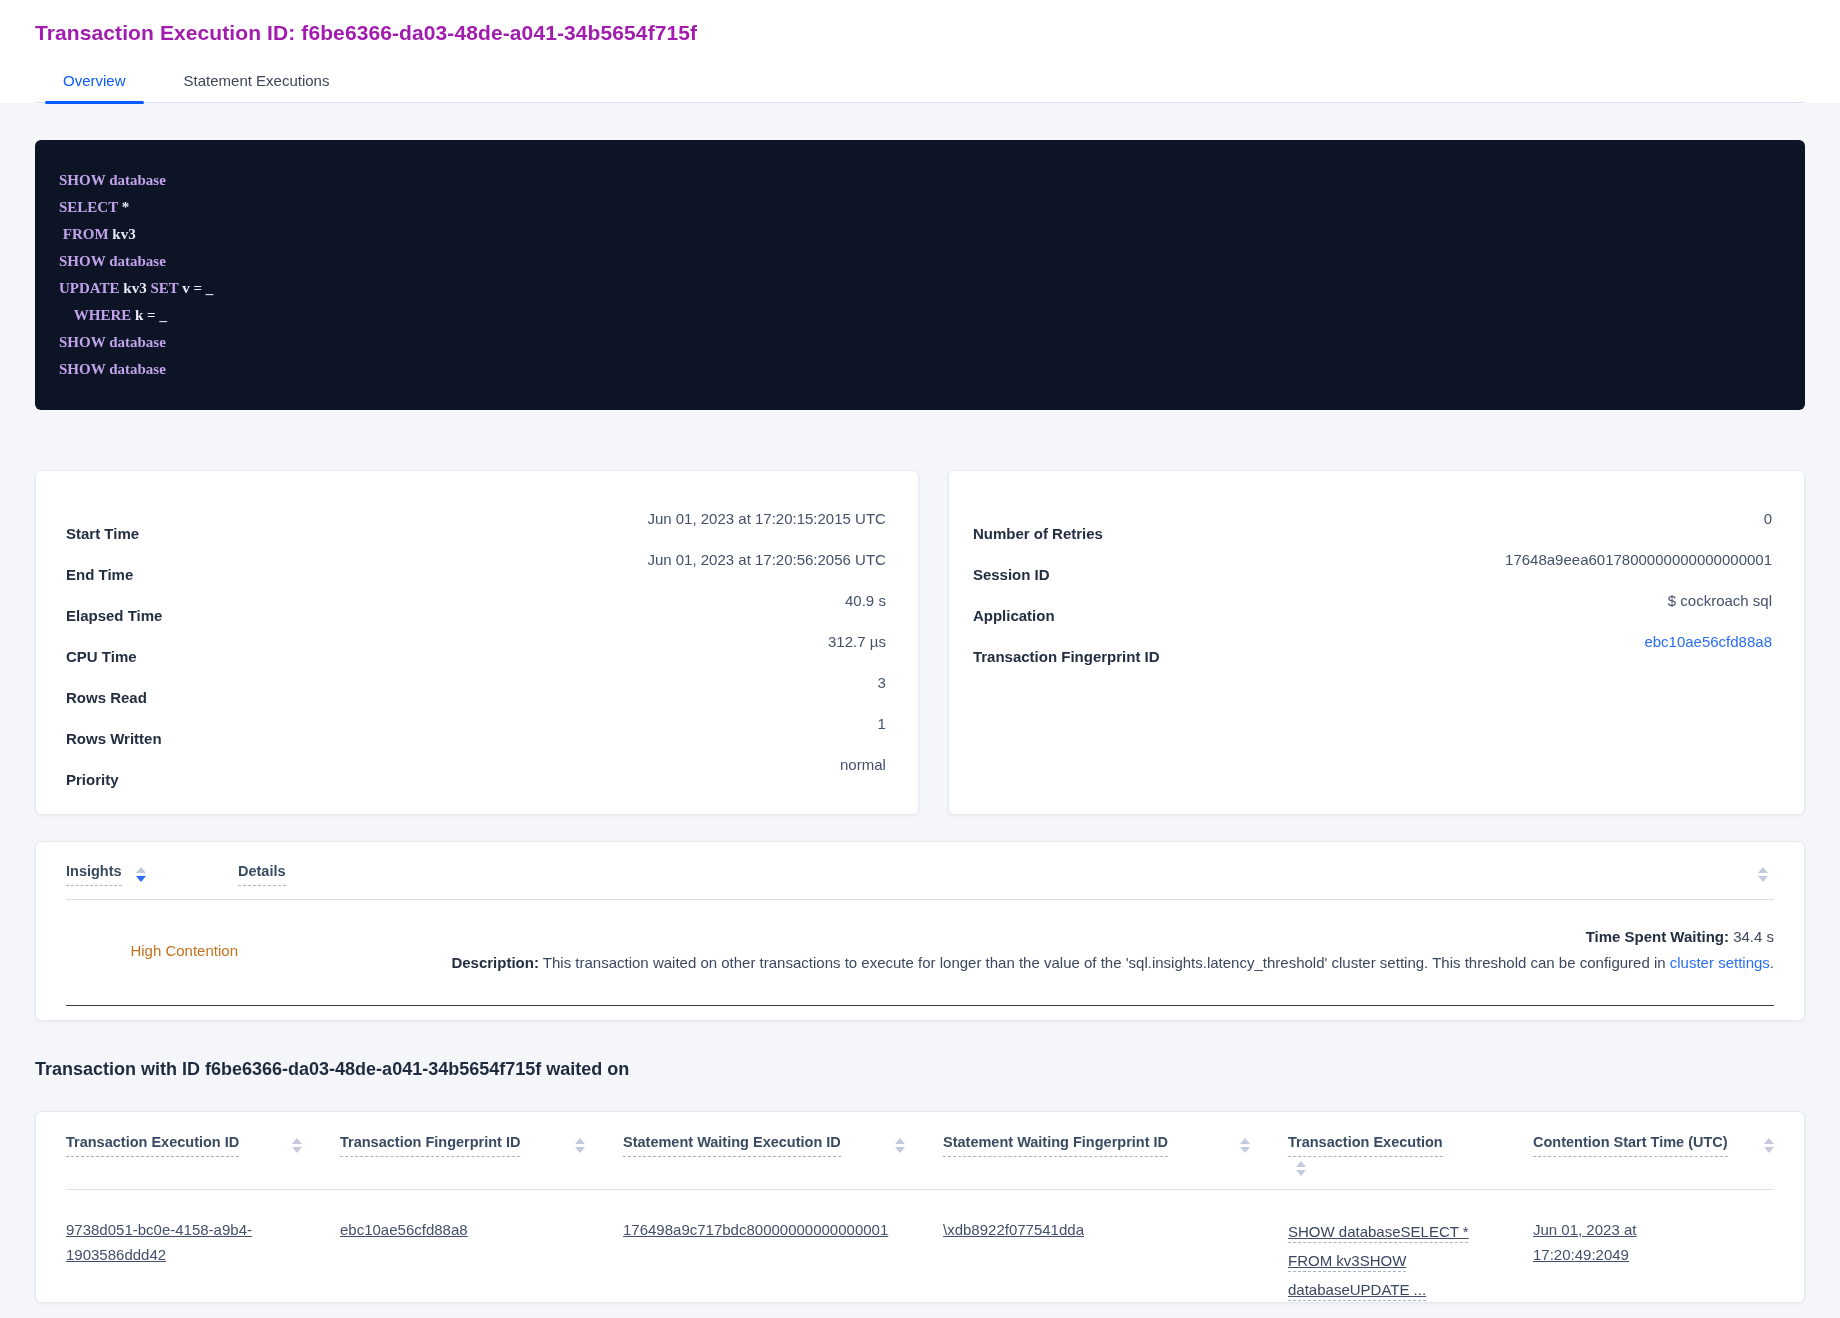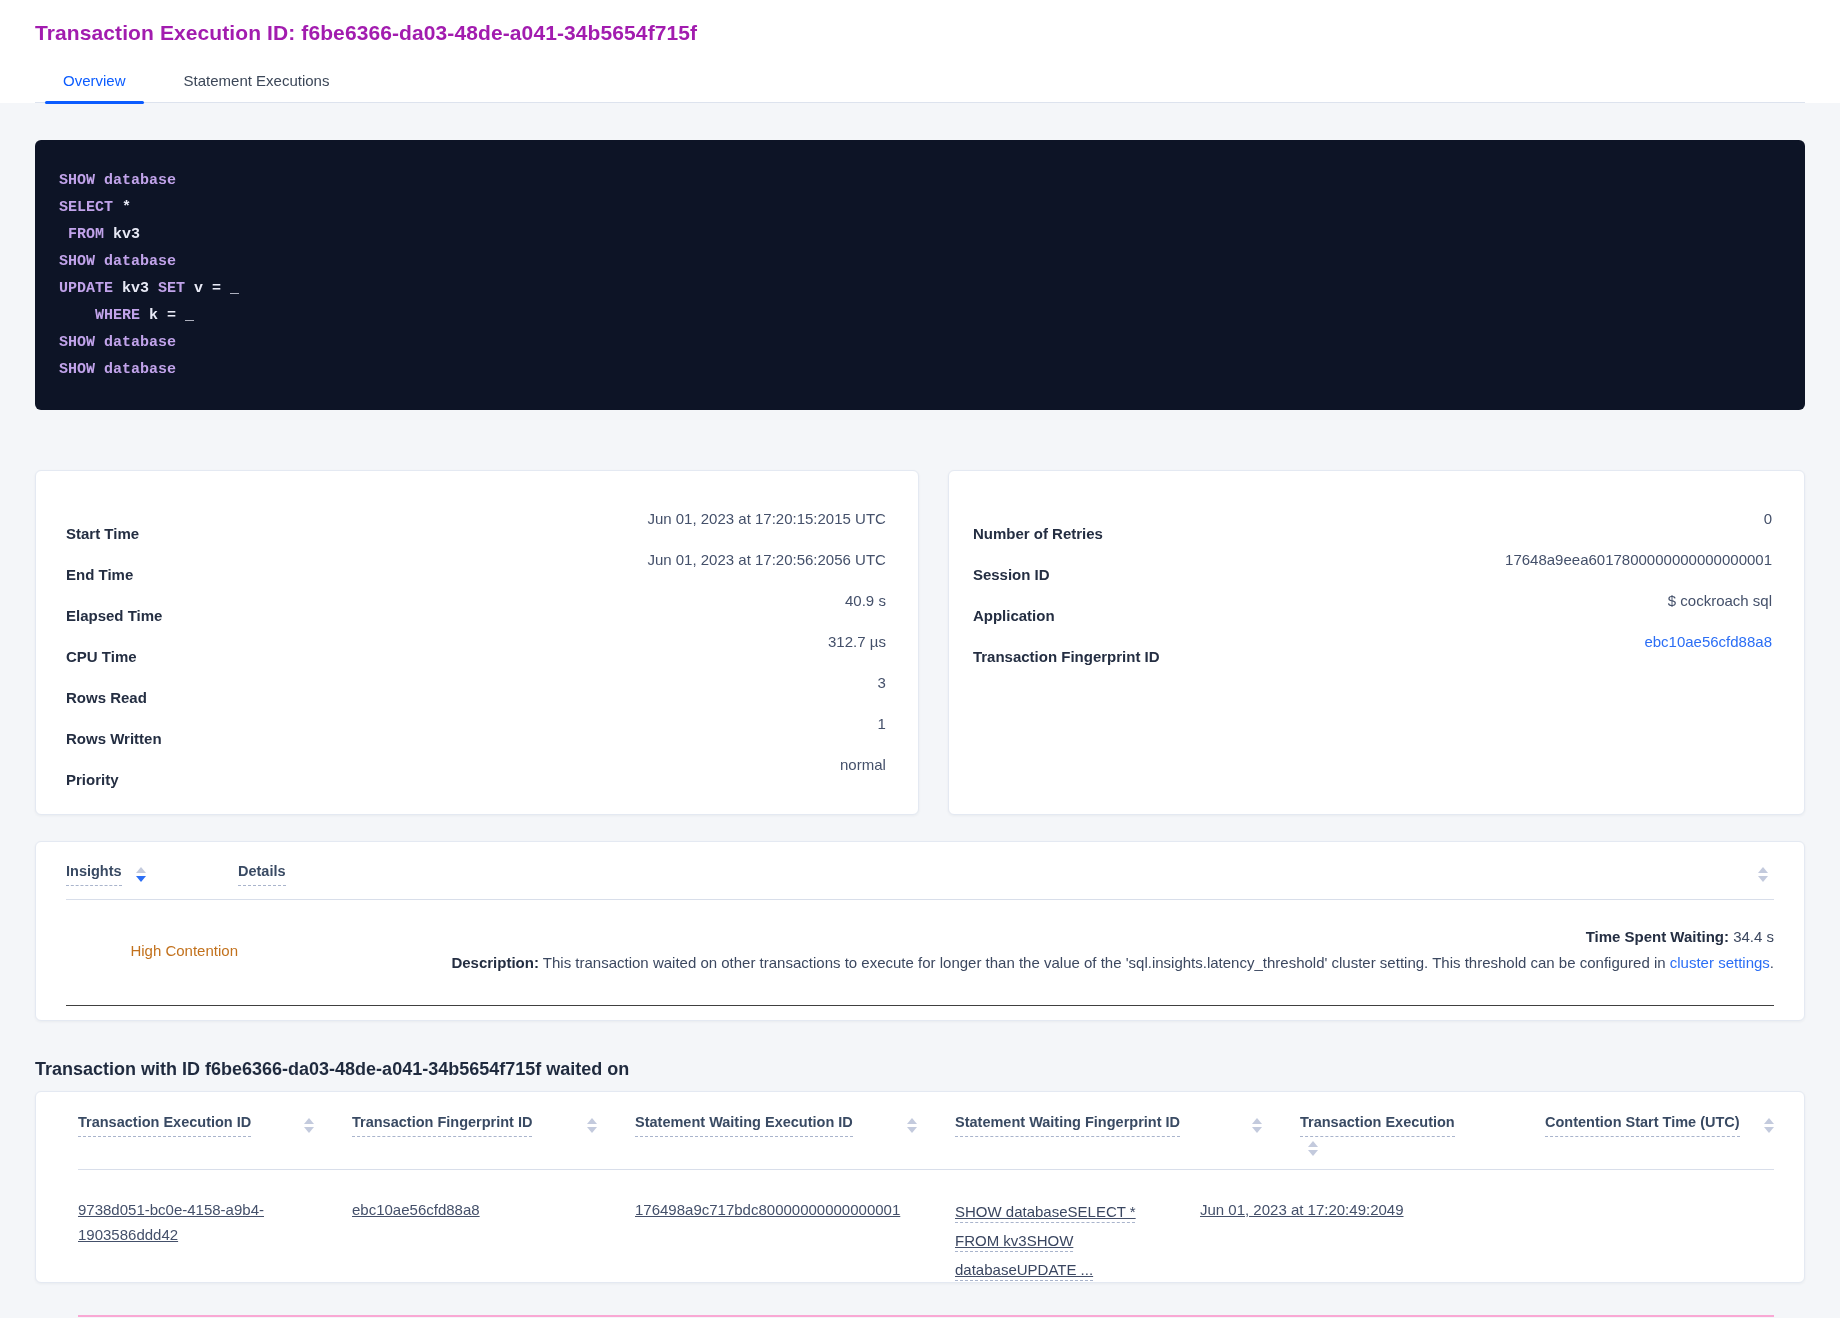--- a/index.html
+++ b/index.html
@@ -14,21 +14,21 @@
   .tabs { display:flex; margin-top:27px; border-bottom:1px solid #dde3ee; padding-left:10px; }
   .tab { font-size:15px; color:#3c4758; padding:0 18px 13px 18px; cursor:pointer; position:relative; }
   .tab + .tab { margin-left:22px; }
   .tab.active { color:#0b5cff; font-weight:400; }
   .tab.active::after { content:""; position:absolute; left:0; right:0; bottom:-2px; height:3px; background:#0b5cff; border-radius:2px; }
 
   .content { padding:0 35px; }
 
   .code-box {
     margin-top:37px; background:#0d1426; border-radius:6px;
-    padding:27px 24px; font-family:Liberation Mono, monospace;
+    padding:27px 24px; font-family:Liberation Serif, serif;
     font-size:15px; font-weight:700; line-height:27px; color:#e8eaf6;
   }
   .code-line { white-space:pre; }
   .code-line .kw { color:#c1a3ea; }
   .code-line .pl { color:#e8eaf6; }
 
   .card { background:#ffffff; border:1px solid #e4e9f2; border-radius:6px; box-shadow:0 1px 3px rgba(16,30,60,0.05); }
 
   .summary-flex { display:flex; gap:29px; margin-top:60px; }
   .summary-card { flex:1.026; padding:27px 32px 29px 30px; }
@@ -50,21 +50,21 @@
   .sort-right { margin-left:auto; margin-right:6px; }
 
   .ins-row { display:flex; align-items:center; padding:24px 0 28px 0; border-bottom:1px solid #404040;text-align:right; }
   .insight-name { width:172px; font-size:15px; color:#c2711c; }
   .details-cell { flex:1; font-size:15px; color:#3c4860; line-height:1.75; }
   .details-cell b { color:#242e42; }
   .inline-link { color:#2b6ef5; cursor:pointer; }
 
   .section-heading { margin-top:38px; font-size:18px; font-weight:700; color:#1f2a3e; }
 
-  .waited-card { margin-top:11px; padding:22px 30px 10px 42px; height:192px; }
+  .waited-card { margin-top:31px; padding:22px 30px 10px 30px; height:192px; }
   .wt-header { display:flex; border-bottom:1px solid #d8deea; padding-bottom:13px; }
   .wt-col { display:flex; align-items:flex-start; justify-content:space-between; padding-right:38px; }
   .wt-col .sort { margin-left:8px; }
   .w1 { width:274px; } .w2 { width:283px; } .w3 { width:320px; } .w4 { width:345px; } .w5 { width:245px;flex-direction:column; } .w6 { flex:1; padding-right:0; }
   .wt-row { display:flex; padding:27px 0 31px 0; border-bottom:2px solid #f9a8d4; font-size:15px; color:#44506a;text-decoration:underline; }
   .wt-cell { padding-right:45px; line-height:1.7; word-break:break-word; }
   .stmt-link { color:#3a4660; cursor:pointer; text-decoration:underline dashed #a9b4cc 1px; text-underline-offset:5px; line-height:1.95; display:inline; }
 </style>
 </head>
 <body>
@@ -212,18 +212,19 @@
         <span class="sort">
             <span class="tri-up"></span>
             <span class="tri-down"></span>
           </span>
       </div>
     </div>
     <div class="wt-row">
       <div class="wt-cell w1">9738d051-bc0e-4158-a9b4-1903586ddd42</div>
       <div class="wt-cell w2">ebc10ae56cfd88a8</div>
       <div class="wt-cell w3">176498a9c717bdc80000000000000001</div>
+      <div class="wt-cell w4">\xdb8922f077541dda</div>
       <div class="wt-cell w5"><span class="stmt-link">SHOW databaseSELECT * FROM kv3SHOW databaseUPDATE ...</span></div>
       <div class="wt-cell w6">Jun 01, 2023 at 17:20:49:2049</div>
     </div>
   </div>
 
 </div>
 
 </body></html>

